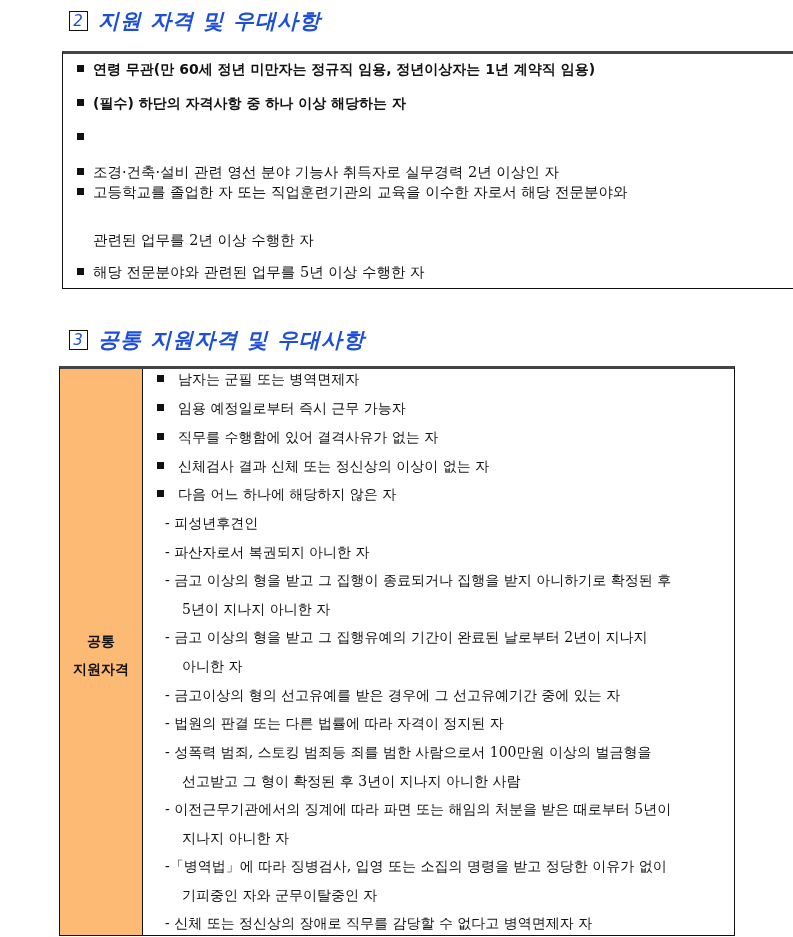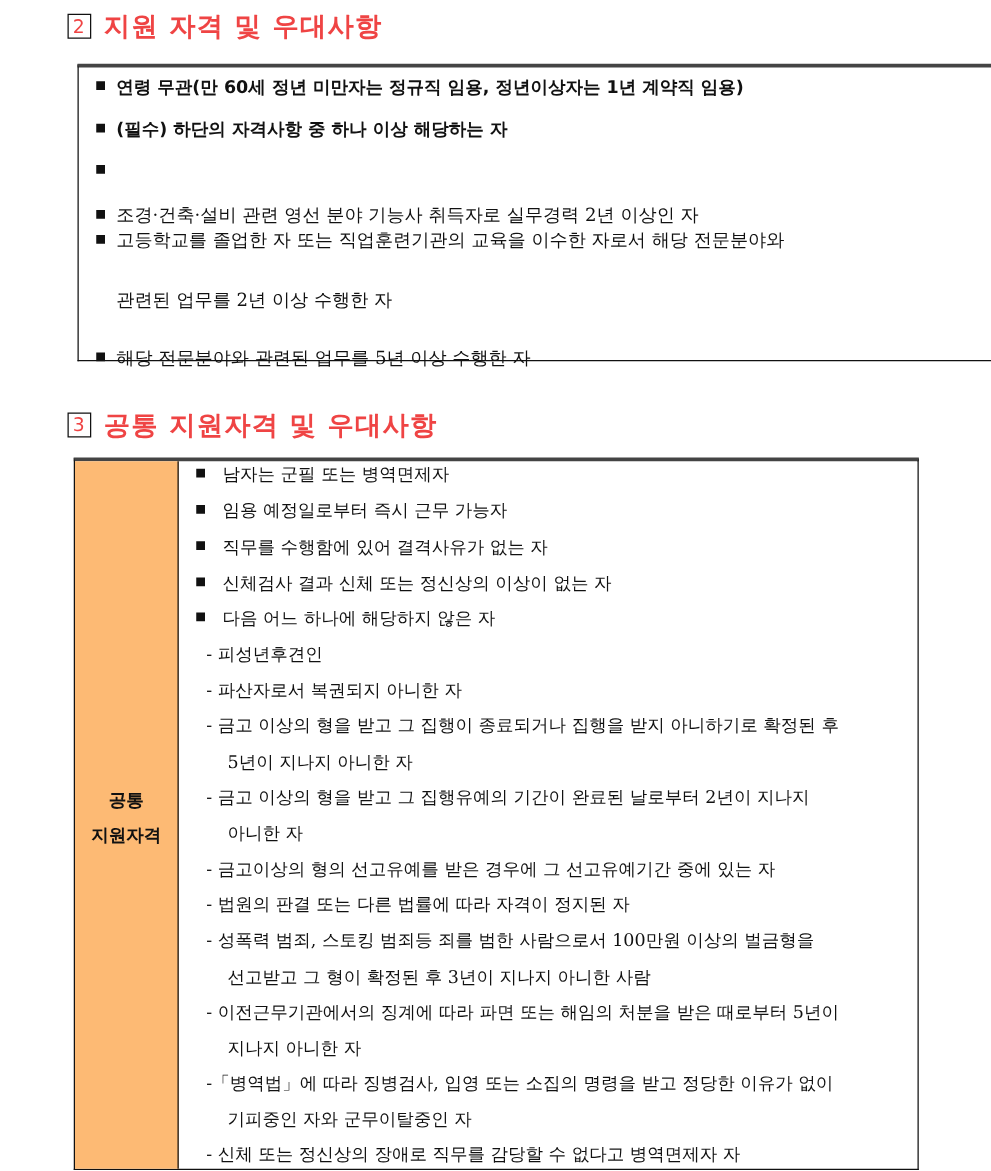--- a/index.html
+++ b/index.html
@@ -1,19 +1,19 @@
 <!DOCTYPE html>
 <html><head>
 <meta charset="utf-8">
 <style>
   html, body { margin:0; padding:0; background:#ffffff; }
   body { width:793px; height:937px; position:relative; overflow:hidden;
          font-family:"DejaVu Serif","Liberation Serif",serif; color:#111; }
-  .heading { position:absolute; left:54px; font-family:"DejaVu Sans","Liberation Sans",sans-serif;
-             font-weight:bold; font-size:21px; letter-spacing:1px; color:#ef4444; }
+  .heading { position:absolute; left:69px; font-family:"DejaVu Sans","Liberation Sans",sans-serif;
+             font-weight:bold; font-size:21px; letter-spacing:1px; color:#1d4ed8;font-style:italic; }
   .heading .num { display:inline-block; width:17px; height:18px; border:1.5px solid #111; font-size:15px;
                   line-height:18px; text-align:center; margin-right:10px; vertical-align:2px; font-weight:normal;
                   font-family:"DejaVu Sans","Liberation Sans",sans-serif; }
   #h2 { top:7px; }
   #h3 { top:326px; }
 
   .box1 { position:absolute; left:62px; top:51px; width:784px; height:238px;
           border:1.5px solid #111; border-top:3px solid #444; box-sizing:border-box; }
   .box1 .line { position:absolute; left:14px; font-size:14.5px; white-space:nowrap; }
   .box1 .line.bold { font-family:"DejaVu Sans","Liberation Sans",sans-serif; font-weight:bold; font-size:14px; }
@@ -38,21 +38,21 @@
   <span class="num">2</span><span>지원 자격 및 우대사항</span>
 </div>
 
 <div class="box1">
   <div class="line bold" style="top:7px"><span class="bullet"></span><span>연령 무관(만 60세 정년 미만자는 정규직 임용, 정년이상자는 1년 계약직 임용)</span></div>
   <div class="line bold" style="top:41px"><span class="bullet"></span><span>(필수) 하단의 자격사항 중 하나 이상 해당하는 자</span></div>
   <div class="line" style="top:75px"><span class="bullet"></span></div>
   <div class="line" style="top:109px"><span class="bullet"></span><span>조경·건축·설비 관련 영선 분야 기능사 취득자로 실무경력 2년 이상인 자</span></div>
   <div class="line" style="top:129px"><span class="bullet"></span><span>고등학교를 졸업한 자 또는 직업훈련기관의 교육을 이수한 자로서 해당 전문분야와</span></div>
   <div class="line" style="top:177px; left:30px">관련된 업무를 2년 이상 수행한 자</div>
-  <div class="line" style="top:223px"><span class="bullet"></span><span>해당 전문분야와 관련된 업무를 5년 이상 수행한 자</span></div>
+  <div class="line" style="top:209px"><span class="bullet"></span><span>해당 전문분야와 관련된 업무를 5년 이상 수행한 자</span></div>
 </div>
 
 <div id="h3" class="heading">
   <span class="num">3</span><span>공통 지원자격 및 우대사항</span>
 </div>
 
 <div class="table3">
   <div class="label-col">
     <div class="label-text">
       <div>공통</div>

